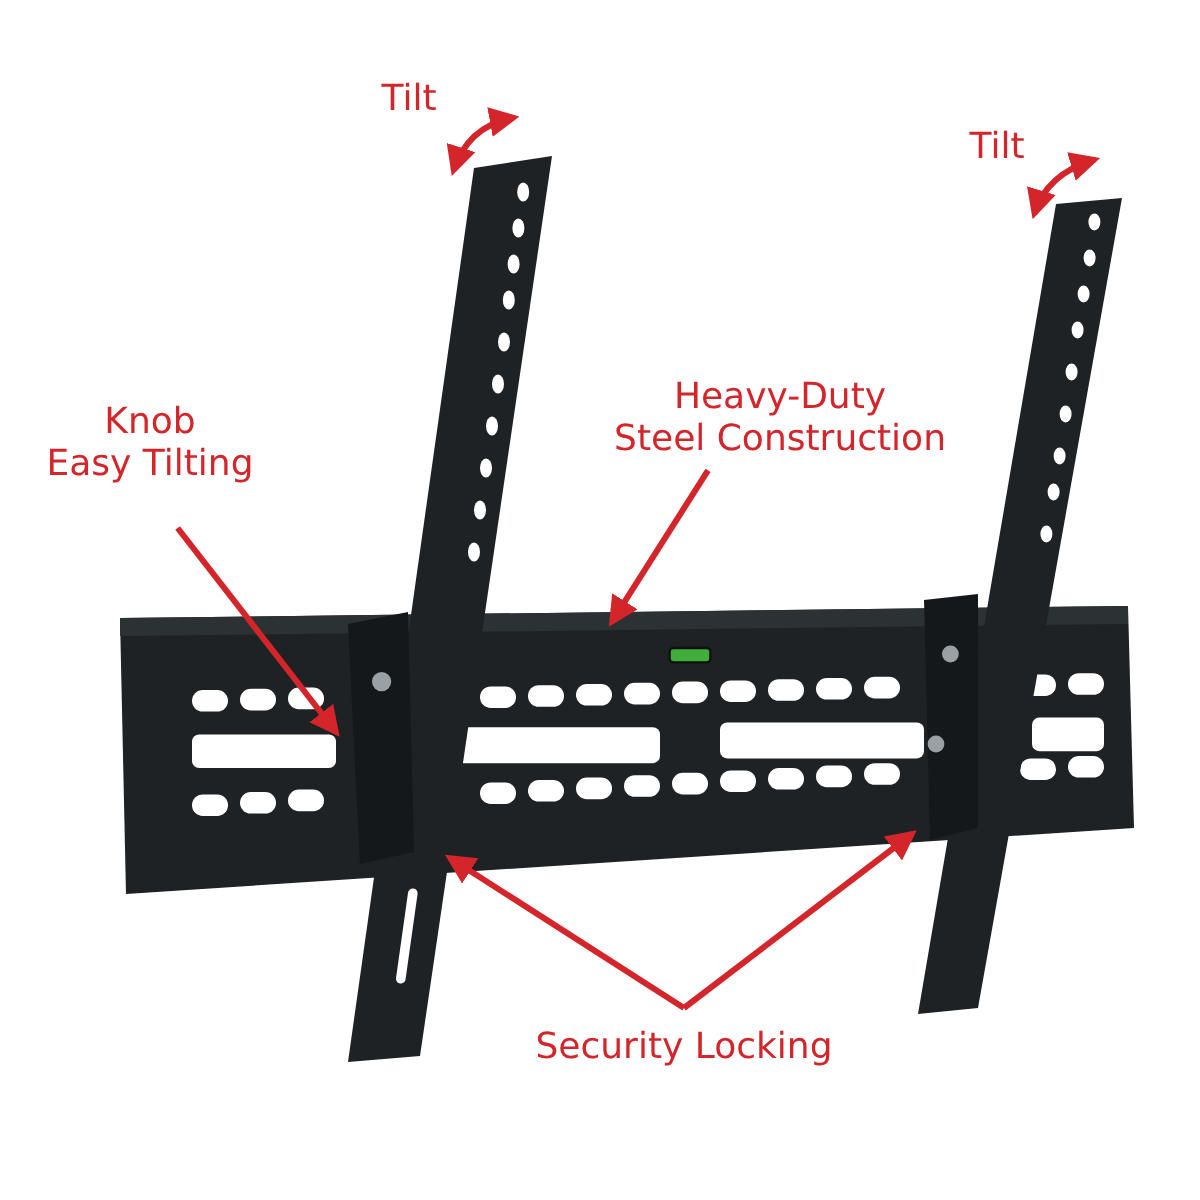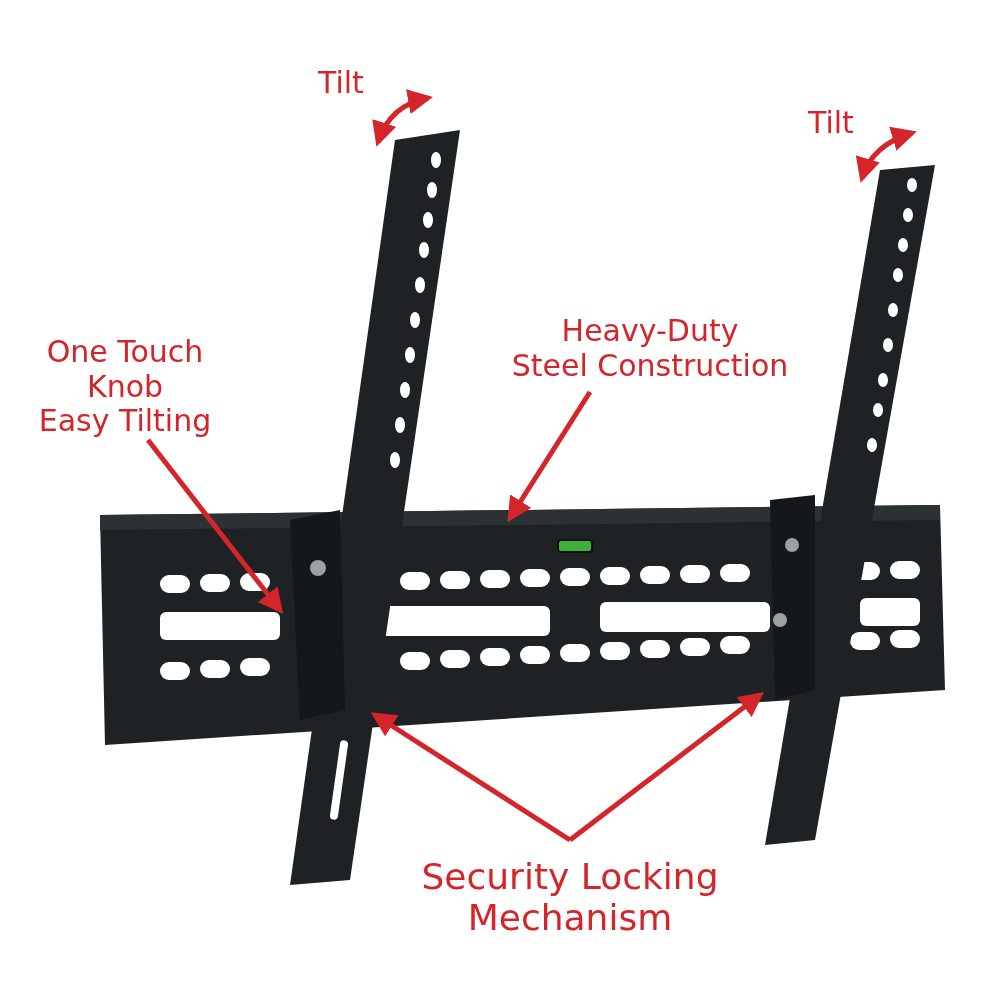--- a/index.html
+++ b/index.html
@@ -114,21 +114,19 @@
 
 <div class="label" style="left:318px; top:66px; font-size:30px;">Tilt</div>
 <div class="label" style="left:808px; top:106px; font-size:30px;">Tilt</div>
 
 <div class="label" style="left:480px; top:314px; width:340px; font-size:30px;text-align:center;">
   <div>Heavy-Duty</div>
   <div>Steel Construction</div>
 </div>
 
 <div class="label" style="left:10px; top:335px; width:230px; font-size:30px;">
-  <div>One Touch</div>
   <div>Knob</div>
   <div>Easy Tilting</div>
 </div>
 
-<div class="label" style="left:410px; top:856px; width:320px; font-size:36px;">
+<div class="label" style="left:410px; top:856px; width:320px; font-size:30px;">
   <div>Security Locking</div>
-  <div>Mechanism</div>
 </div>
 
 </body></html>

